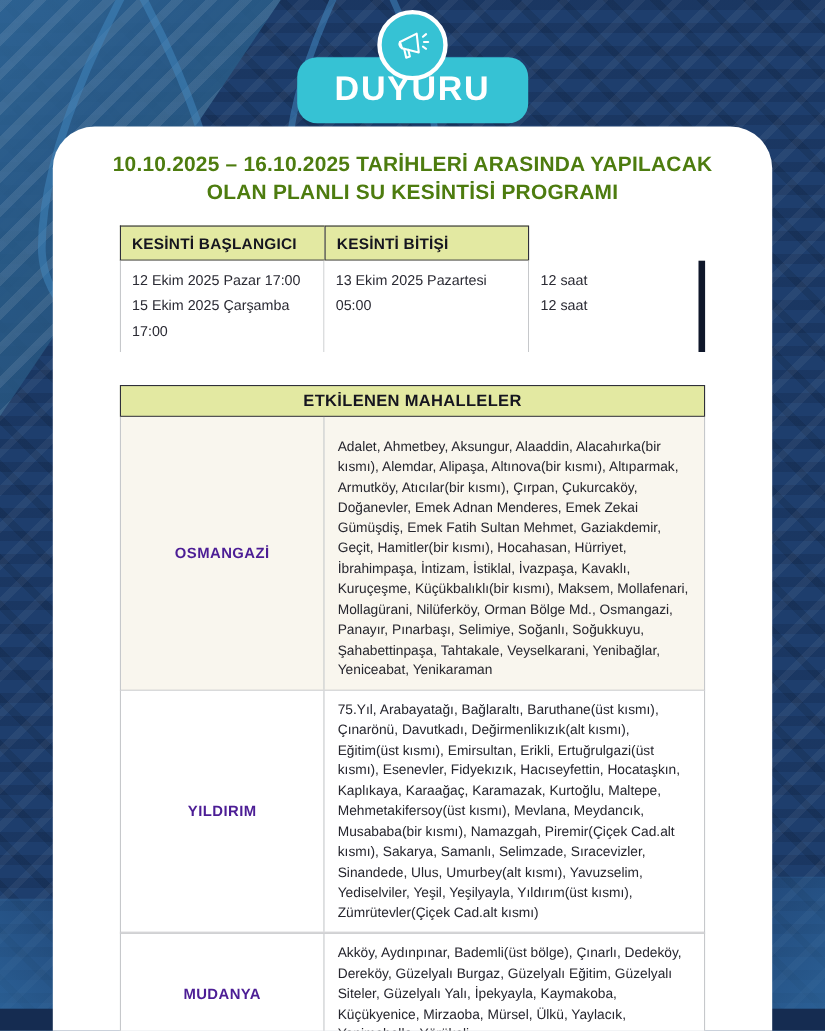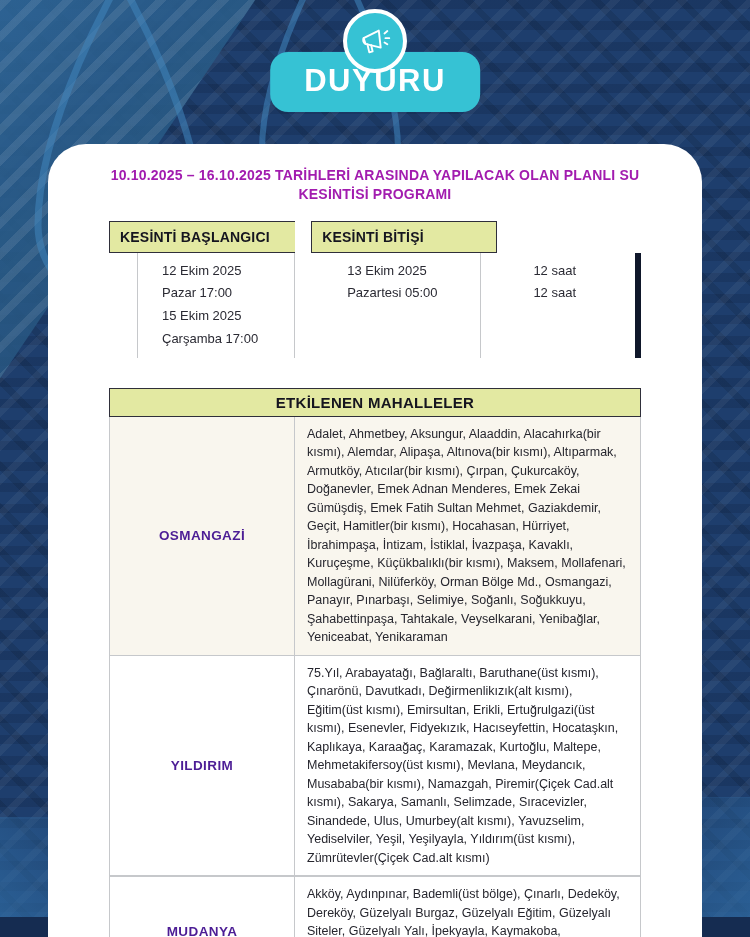--- a/index.html
+++ b/index.html
@@ -36,54 +36,54 @@
     background:linear-gradient(45deg,#2f6ba3 0%, rgba(47,107,163,0) 70%);opacity:.8;
   }
   .bg-bottom-glow-r{
     position:absolute;right:0;bottom:0;width:260px;height:140px;
     background:linear-gradient(-45deg,#2f6ba3 0%, rgba(47,107,163,0) 70%);opacity:.8;
   }
   .bg-bottom-band{
     position:absolute;left:0;bottom:0;width:100%;height:20px;background:#152c51;
   }
   
-  .top-banner{position:relative;height:144px;z-index:3;padding-left:21px;}
+  .top-banner{position:relative;height:115px;z-index:3;padding-left:21px;}
   .badge{
     position:absolute;left:50%;top:52px;transform:translateX(-50%);
     background:#36c2d4;color:#ffffff;border-radius:18px;
     padding:11px 34px 13px 34px;font-size:31px;font-weight:bold;letter-spacing:1.5px;
   }
   .badge-icon-wrap{
     position:absolute;left:50%;top:9px;transform:translateX(-50%);
     width:64px;height:64px;border-radius:50%;
     background:#36c2d4;border:4px solid #ffffff;box-sizing:border-box;
     display:flex;align-items:center;justify-content:center;z-index:4;
   }
   
   .card{
     position:relative;z-index:2;
     width:654px;margin:0 auto;background:#ffffff;border-radius:38px;
     padding:22px 0 30px 0;box-sizing:border-box;
   }
   .card-title{
     width:560px;margin:0 auto 16px auto;text-align:center;
-    color:#a21caf;font-weight:bold;font-size:14px;line-height:1.38;letter-spacing:.2px;
+    color:#4d7c0f;font-weight:bold;font-size:19px;line-height:1.38;letter-spacing:.2px;
   }
   .tbl{width:532px;margin:0 auto;}
-  .sched-head{display:grid;grid-template-columns:35% 35% 30%;gap:16px;}
+  .sched-head{display:grid;grid-template-columns:35% 35% 30%;}
   .sched-head .hcell{
     background:#e3e9a2;border:1.6px solid #2f2f3a;border-right:none;
     font-weight:bold;font-size:14px;color:#15151f;letter-spacing:.2px;
     padding:7px 10px;box-sizing:border-box;
   }
   .sched-head .hcell:last-child{border-right:1.6px solid #2f2f3a;}
   .sched-body{display:grid;grid-template-columns:35% 35% 30%;}
   .sched-body .bcell{
     background:#ffffff;border-right:1px solid #c6c8cb;
-    font-size:13px;color:#2a2a33;padding:7px 24px;box-sizing:border-box;line-height:1.75;margin-left:28px;
+    font-size:13px;color:#2a2a33;padding:7px 10px;box-sizing:border-box;line-height:1.75;
   }
   .sched-body .bcell:first-child{border-left:1px solid #c6c8cb;}
   .sched-body .bcell:last-child{border-right:6px solid #0f172a;}
   .affected-bar{
     background:#e3e9a2;border:1.6px solid #2f2f3a;
     text-align:center;font-weight:bold;font-size:15px;color:#15151f;
     padding:5px 0;letter-spacing:.3px;margin-top:30px;
   }
   .district-row{
     display:grid;grid-template-columns:185px 1fr;
@@ -93,21 +93,21 @@
   .district-row.even{background:#ffffff;}
   .district-name{
     display:flex;align-items:center;justify-content:center;
     font-weight:bold;font-size:13.5px;color:#4c1d95;letter-spacing:.4px;
     border-right:1px solid #c6c8cb;padding:6px;box-sizing:border-box;text-align:center;
   }
   .district-areas{
     font-size:12.5px;color:#26262e;line-height:1.48;
     padding:8px 12px;box-sizing:border-box;
   }
-  .r0 .district-areas{min-height:174px;}
+  .r0 .district-areas{min-height:174px;margin-top:10px;}
   .r1 .district-areas{min-height:152px;}
   .r2 .district-areas{min-height:28px;}
   .r3 .district-areas{min-height:72px;}
 </style>
 </head>
 <body>
 
 <div class="bg-layer bg-hstripes"></div>
 <div class="bg-layer bg-chevrons"></div>
 <div class="bg-diag-light"></div>

